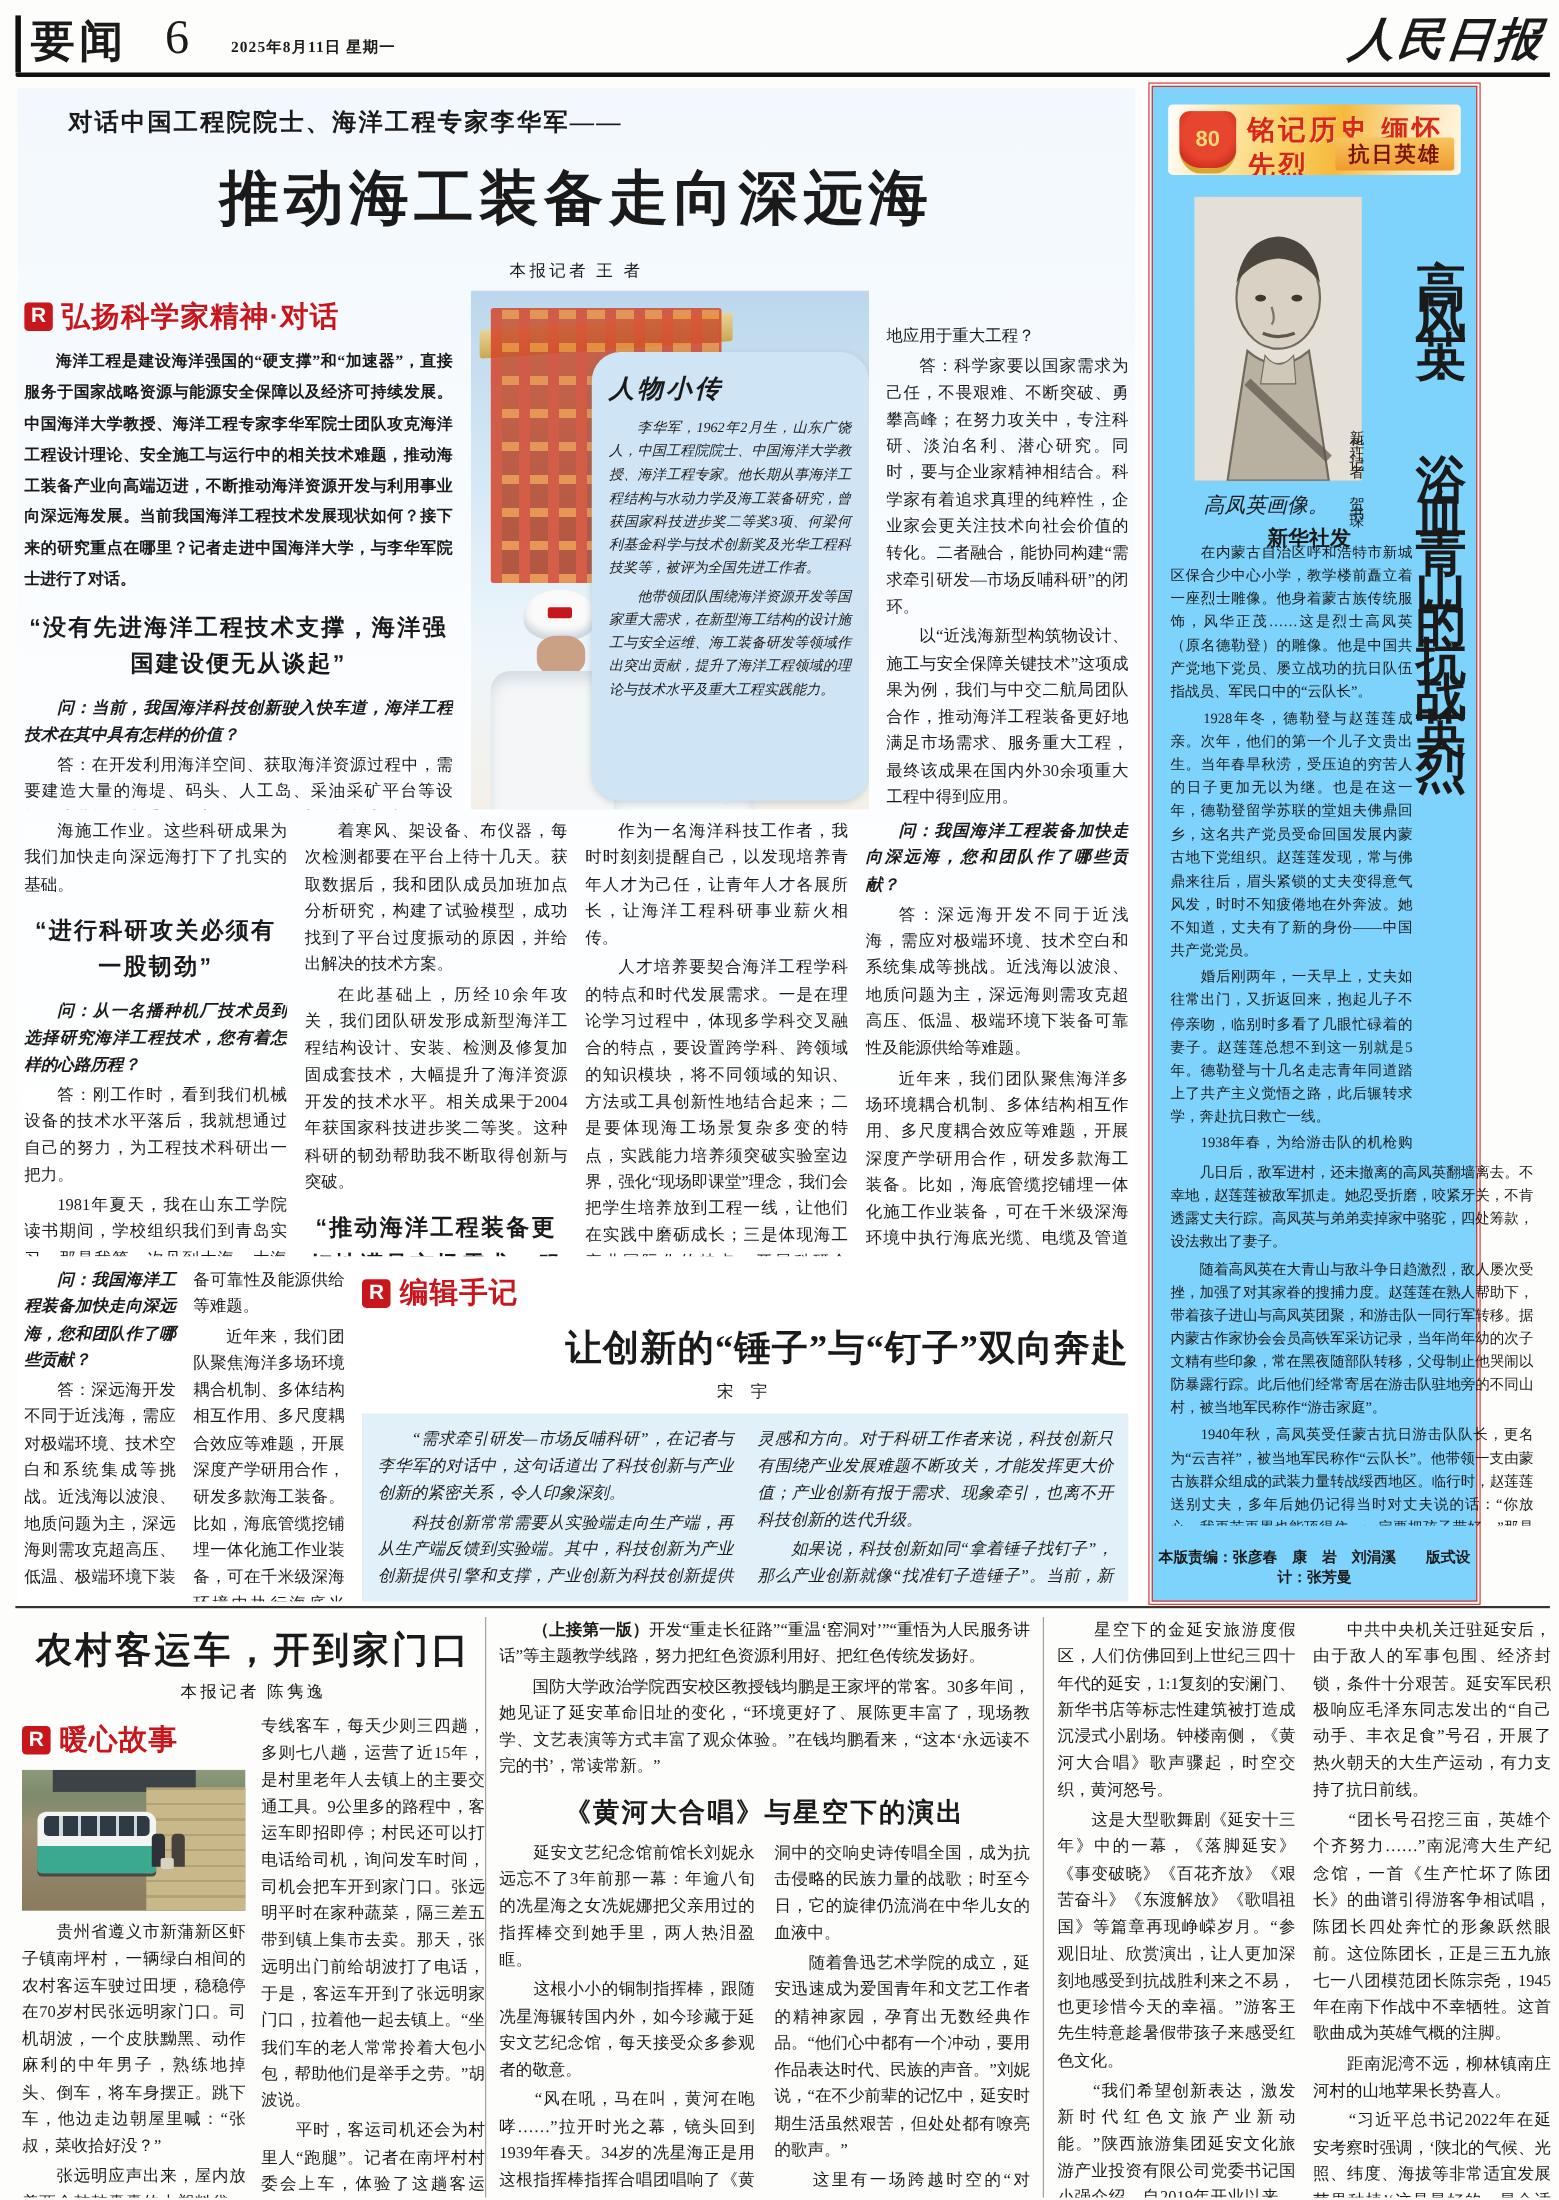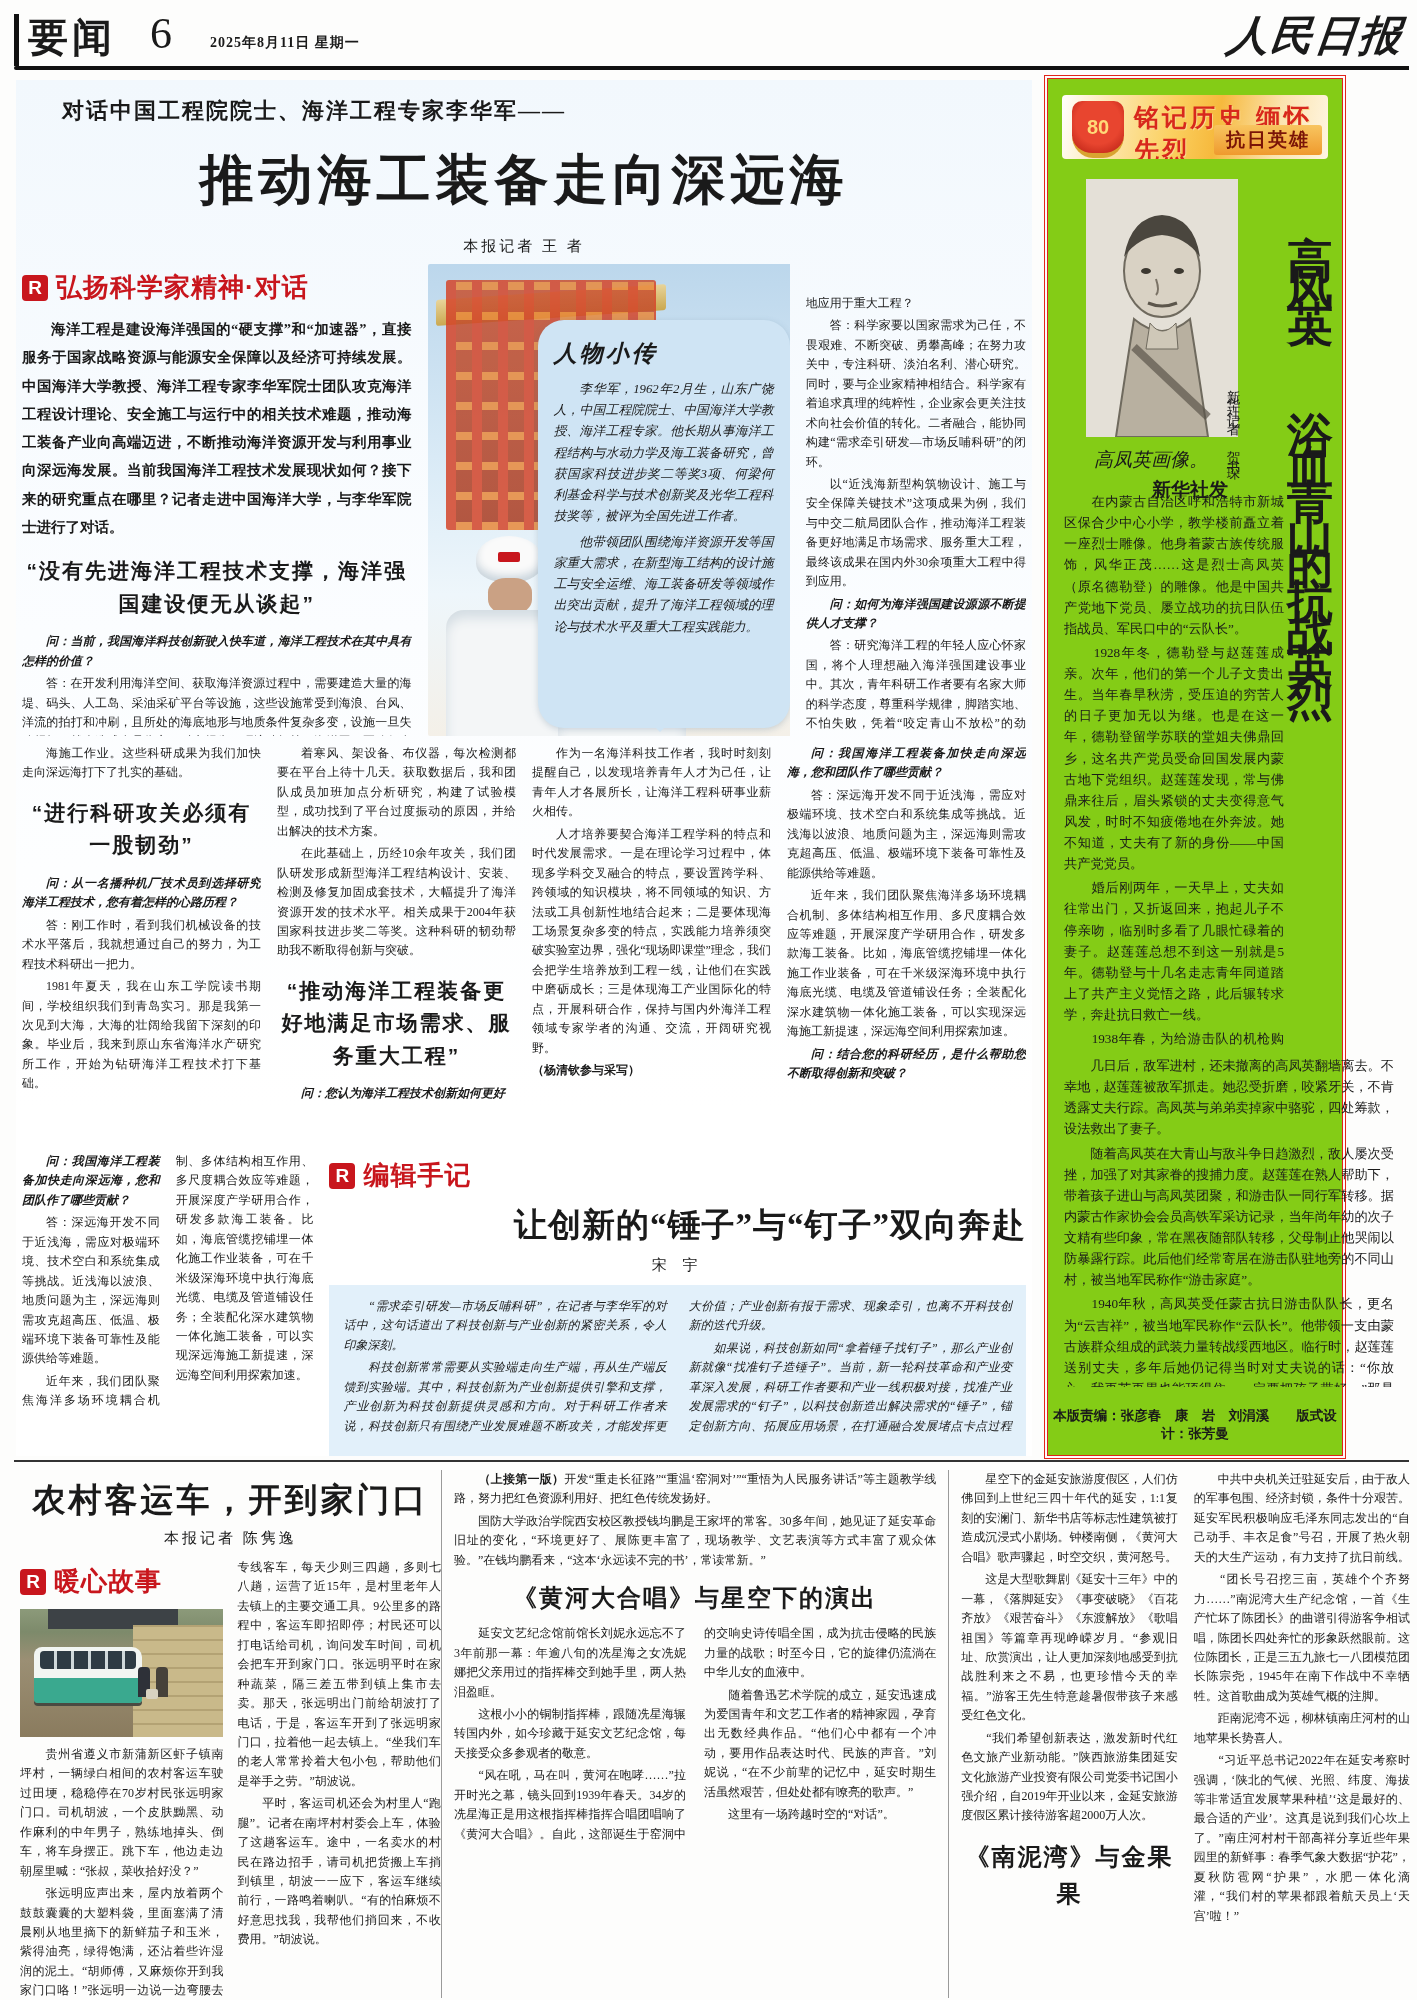--- a/index.html
+++ b/index.html
@@ -24,21 +24,21 @@
   .colB1{width:396px;}
   .colB2{width:368px;position:relative;}
   .colB3{width:224px;padding-top:30px;}
   .rowC .fcol{width:243px;}
   .colD1{width:420px;column-count:2;column-gap:16px;}
   .colD2{width:572px;}
   .tagrow{display:flex;align-items:center;gap:8px;margin:6px 0 10px;}
   .rlogo{display:inline-flex;align-items:center;justify-content:center;width:26px;height:26px;background:#c8161d;color:#fff;font-family:"Liberation Sans",sans-serif;font-weight:900;font-size:19px;border-radius:4px;}
   .taglabel{color:#c8161d;font-family:"Liberation Sans",sans-serif;font-weight:900;font-size:26px;letter-spacing:1px;}
   .intro{font-size:14.5px;font-weight:600;line-height:1.95;text-align:justify;text-indent:2em;margin:0 0 6px;}
-  .pf{font-size:12px;line-height:1.62;text-align:justify;text-indent:2em;margin:0 0 3px;}
+  .pf{font-size:15px;line-height:1.62;text-align:justify;text-indent:2em;margin:0 0 3px;}
   .pf-q{font-style:italic;font-weight:700;}
   .pf-sub,.pf-quote{font-family:"Liberation Sans",sans-serif;font-weight:900;font-size:21px;line-height:1.55;text-align:center;text-indent:0;letter-spacing:2px;margin:14px 4px 12px;}
   .pf-credit{text-align:left;font-weight:700;text-indent:0;}
   .pf-plain{text-indent:0;}
   
   .photo{position:absolute;left:0;top:0;width:368px;height:472px;background:linear-gradient(180deg,#bcd7ec 0%,#dcecf7 45%,#eef6fb 70%,#f4f0e8 100%);border-radius:2px;overflow:hidden;}
   .rig{position:absolute;left:18px;top:16px;width:210px;height:250px;background:
       repeating-linear-gradient(90deg,#d4452a 0 10px,transparent 10px 26px),
       repeating-linear-gradient(0deg,#e8893b 0 8px,transparent 8px 30px),
       linear-gradient(180deg,#c9512f,#a93c22);opacity:.85;border-radius:3px;}
@@ -53,21 +53,21 @@
   .bubble:after{content:"";position:absolute;left:110px;bottom:-16px;border:12px solid transparent;border-top-color:#cfe4f4;}
   .bubble h3{margin:2px 0 10px;font-size:23px;font-weight:700;letter-spacing:3px;font-style:italic;}
   .bubble p{font-size:12.8px;line-height:1.66;text-align:justify;text-indent:2em;font-style:italic;margin:0 0 4px;}
   
   .ednote{width:100%;}
   .ednote .title{text-align:right;font-size:33px;font-weight:900;letter-spacing:1px;margin:2px 0 8px;}
   .ednote .author{text-align:center;font-size:15px;letter-spacing:6px;margin:0 0 10px;}
   .edpanel{background:#e2f0fa;padding:12px 14px;column-count:2;column-gap:22px;height:188px;overflow:hidden;box-sizing:border-box;}
   .edpanel .pf{font-style:italic;}
   
-  .sidebar{position:absolute;left:1047px;top:78px;width:296px;height:1378px;border:1px solid #e2231a;outline:1px solid #e2231a;outline-offset:2px;background:#84cc16;box-sizing:border-box;}
+  .sidebar{position:absolute;left:1047px;top:78px;width:296px;height:1378px;border:1px solid #e2231a;outline:1px solid #e2231a;outline-offset:2px;background:#7dd3fc;box-sizing:border-box;}
   .banner{position:absolute;left:14px;top:16px;right:14px;height:64px;background:linear-gradient(100deg,#ffffff 0%,#fde8b0 18%,#fbd060 42%,#f6b93d 58%,#fbe3ae 80%,#fff6e3 100%);border-radius:4px;overflow:hidden;}
   .banner .emblem{position:absolute;left:10px;top:6px;width:52px;height:52px;background:radial-gradient(circle at 50% 40%,#e8452f 55%,#b51d12 100%);border-radius:10px 10px 40% 40%;display:flex;align-items:center;justify-content:center;color:#ffd978;font-family:"Liberation Sans",sans-serif;font-weight:900;font-size:20px;border-bottom:5px solid #d9a430;}
   .banner .line1{position:absolute;left:72px;top:6px;font-family:"Liberation Sans",sans-serif;font-weight:900;font-size:25px;letter-spacing:3px;color:#d8281c;text-shadow:1px 1px 0 #f9d98b;}
   .banner .line2{position:absolute;right:6px;bottom:4px;background:linear-gradient(180deg,#f8c560,#ef9a2e);color:#7a1407;font-family:"Liberation Sans",sans-serif;font-weight:900;font-size:19px;padding:2px 12px;letter-spacing:2px;border-radius:3px;}
   .portrait{position:absolute;left:38px;top:100px;width:152px;height:258px;background:linear-gradient(160deg,#efece5,#ddd8ce 60%,#cfc9bd);box-shadow:inset 0 0 24px #b9b2a4;}
   .portrait svg{width:100%;height:100%;}
   .pcaption{position:absolute;left:46px;top:366px;width:200px;font-size:19px;font-style:italic;line-height:1.6;}
   .pcaption .src{display:block;font-weight:700;font-style:normal;margin-left:58px;}
   .v-byline{position:absolute;right:100px;top:300px;writing-mode:vertical-rl;font-size:13.5px;letter-spacing:8px;}
   .v-title{position:absolute;right:8px;top:118px;height:946px;writing-mode:vertical-rl;font-family:"Liberation Sans",sans-serif;font-weight:900;font-size:46px;letter-spacing:33px;line-height:1.0;}

